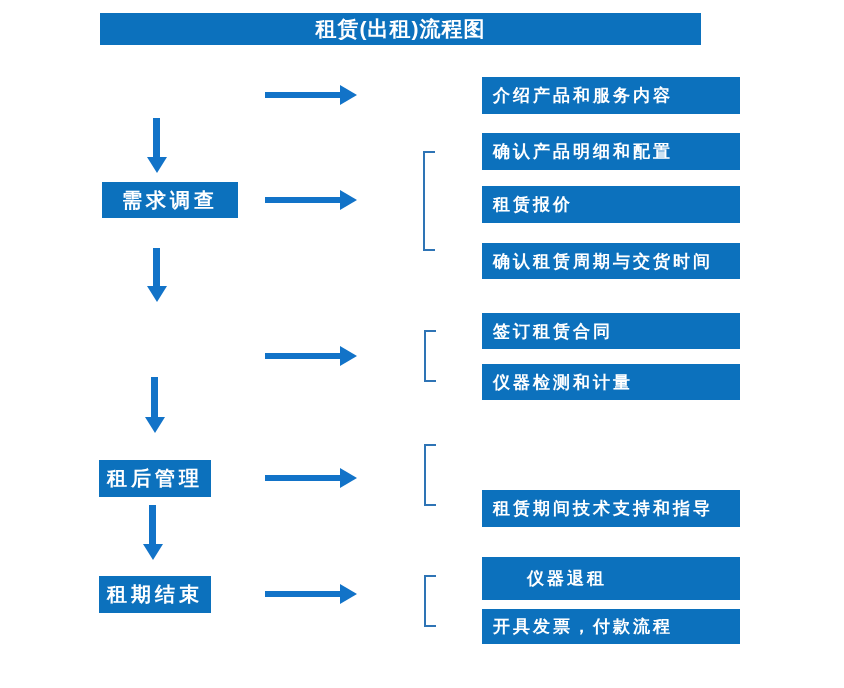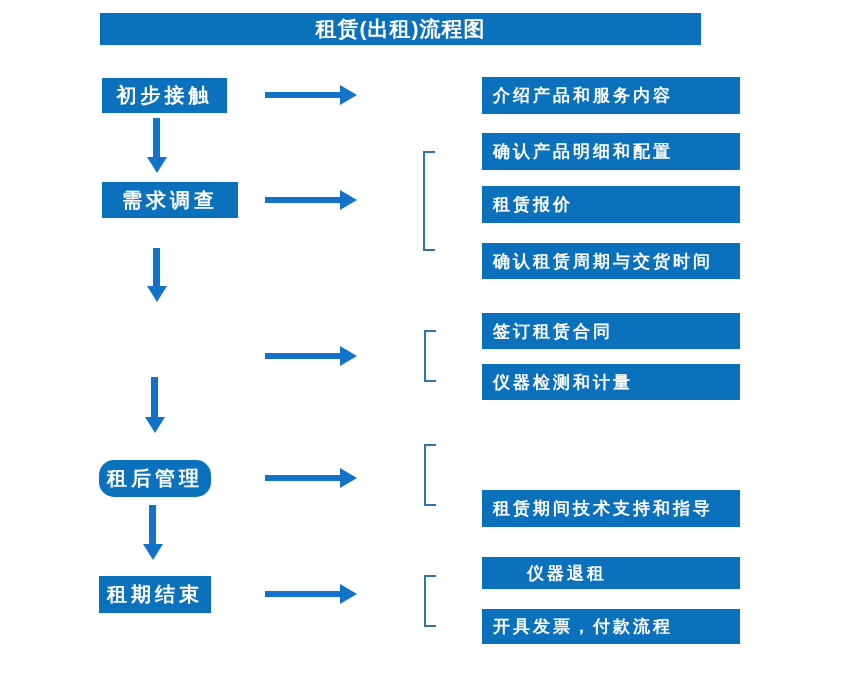--- a/index.html
+++ b/index.html
@@ -88,23 +88,22 @@
     border-right: none;
   }
 </style>
 </head>
 <body>
 
 <div class="canvas">
 
   <div class="bluebox titlebar">租赁(出租)流程图</div>
 
-  <div class="bluebox leftbox" style="left:102px; top:78px;  width:125px; height:35px;">初步接触</div>
   <div class="bluebox leftbox" style="left:102px; top:182px; width:136px; height:36px;">需求调查</div>
-  <div class="bluebox leftbox" style="left:99px;  top:460px; width:112px; height:37px;border-radius:15px;">租后管理</div>
+  <div class="bluebox leftbox" style="left:99px;  top:460px; width:112px; height:37px;">租后管理</div>
   <div class="bluebox leftbox" style="left:99px;  top:576px; width:112px; height:37px;">租期结束</div>
 
   <div class="v-arrow" style="left:153px; top:118px; height:39px;"></div>
   <div class="v-arrow" style="left:153px; top:248px; height:38px;"></div>
   <div class="v-arrow" style="left:151px; top:377px; height:40px;"></div>
   <div class="v-arrow" style="left:149px; top:505px; height:39px;"></div>
 
   <div class="h-arrow" style="top:92px;"></div>
   <div class="h-arrow" style="top:197px;"></div>
   <div class="h-arrow" style="top:353px;"></div>
@@ -120,16 +119,16 @@
 
   <div class="bluebox rightbox" style="top:133px; height:37px;">确认产品明细和配置</div>
   <div class="bluebox rightbox" style="top:186px; height:37px;">租赁报价</div>
   <div class="bluebox rightbox" style="top:243px; height:36px;">确认租赁周期与交货时间</div>
 
   <div class="bluebox rightbox" style="top:313px; height:36px;">签订租赁合同</div>
   <div class="bluebox rightbox" style="top:364px; height:36px;">仪器检测和计量</div>
 
   <div class="bluebox rightbox" style="top:490px; height:37px;">租赁期间技术支持和指导</div>
 
-  <div class="bluebox rightbox" style="top:557px; height:32px;padding-left:45px;">仪器退租</div>
+  <div class="bluebox rightbox" style="top:557px; height:43px;padding-left:45px;">仪器退租</div>
   <div class="bluebox rightbox" style="top:609px; height:35px;">开具发票，付款流程</div>
 
 </div>
 
 </body></html>

